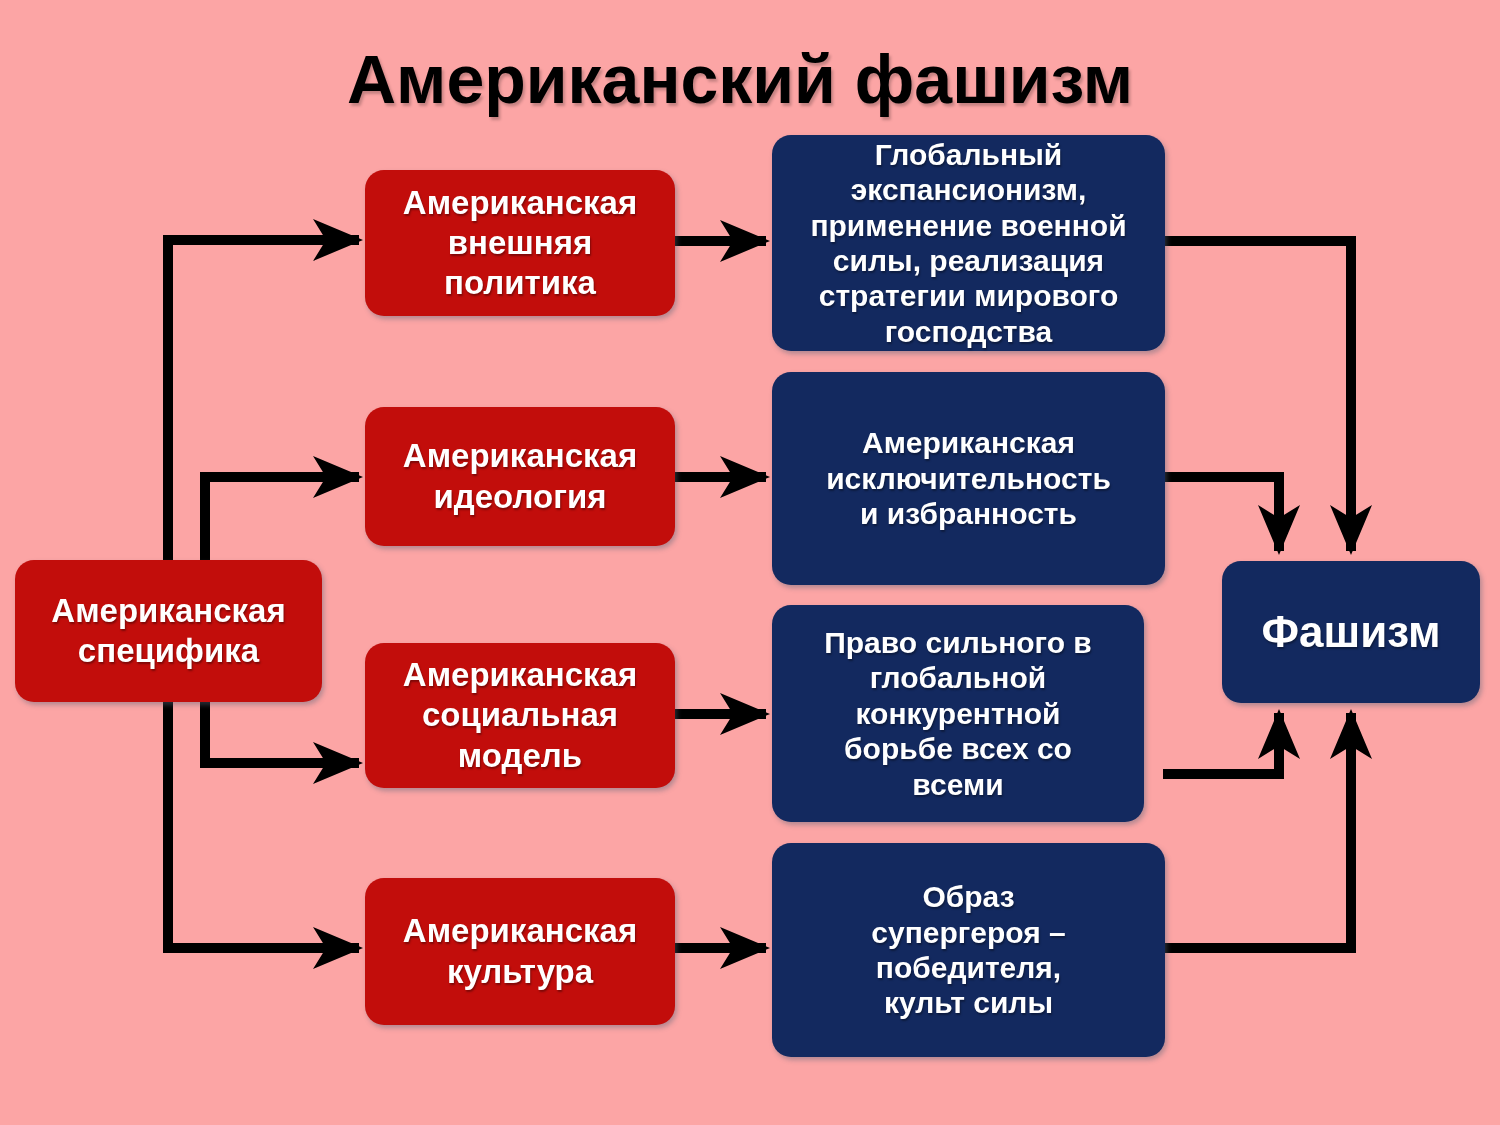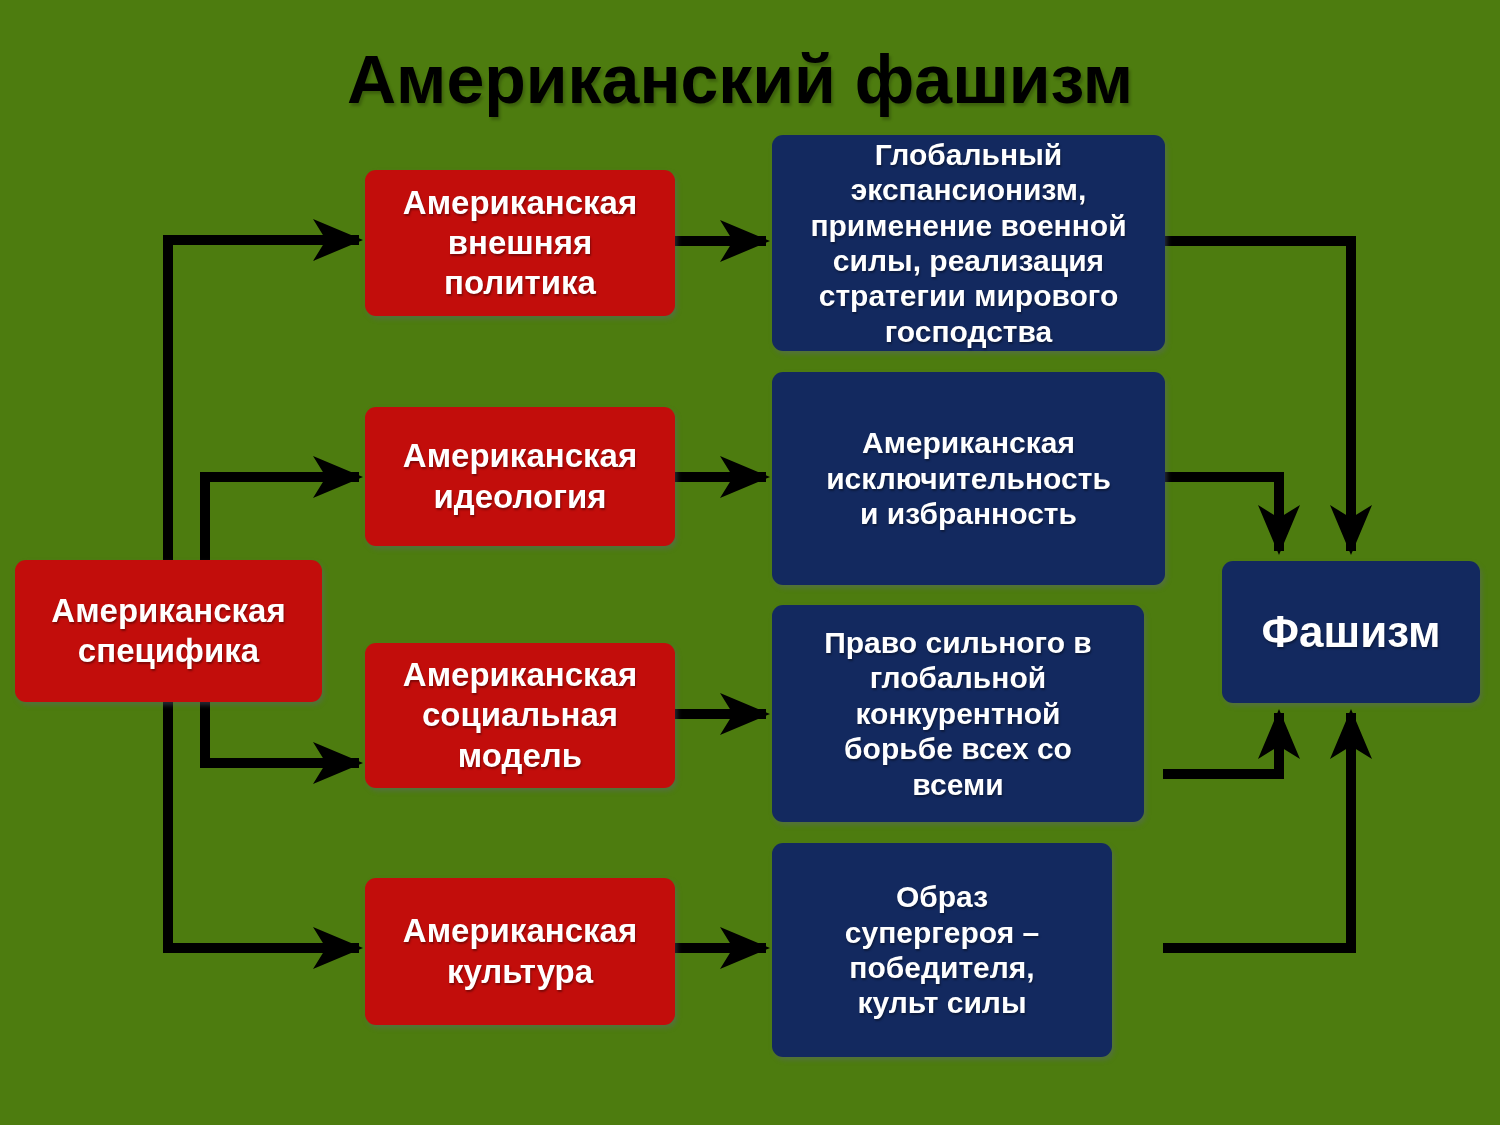--- a/index.html
+++ b/index.html
@@ -9,40 +9,40 @@
     --box-text:#ffffff;
     --title-color:#000000;
   }
   html,body{margin:0;padding:0;background:#ffffff;}
   body{font-family:"Liberation Sans","DejaVu Sans",sans-serif;}
   .canvas{
     position:relative;
     width:1500px;
     height:1125px;
     overflow:hidden;
-    background:#4d7c0f;
+    background:#fca5a5;
   }
   .title{
     position:absolute;
     left:0; top:40px; width:1480px;
     text-align:center;
     font-size:68px;
     font-weight:900;
     letter-spacing:0px;
     color:var(--title-color);
     text-shadow:2px 3px 3px rgba(0,0,0,0.22);
     white-space:nowrap;
   }
   .node{
     position:absolute;
     display:flex;
     align-items:center;
     justify-content:center;
     text-align:center;
-    border-radius:11px;
+    border-radius:19px;
     color:var(--box-text);
     font-weight:bold;
     white-space:pre-line;
     box-shadow:2px 3px 5px rgba(90,100,120,0.45);
     z-index:2;
     line-height:1.22;
     padding:4px 10px;
     box-sizing:border-box;
   }
   .node .label{
@@ -136,21 +136,21 @@
 исключительность
 и избранность</span>
   </div>
   <div class="node navy effect" style="left:772px;top:605px;width:372px;height:217px;">
     <span class="label">Право сильного в
 глобальной
 конкурентной
 борьбе всех со
 всеми</span>
   </div>
-  <div class="node navy effect" style="left:772px;top:843px;width:340px;height:214px;">
+  <div class="node navy effect" style="left:772px;top:843px;width:393px;height:214px;">
     <span class="label">Образ
 супергероя –
 победителя,
 культ силы</span>
   </div>
 
   <div class="node navy result" style="left:1222px;top:561px;width:258px;height:142px;">
     <span class="label">Фашизм</span>
   </div>
 

